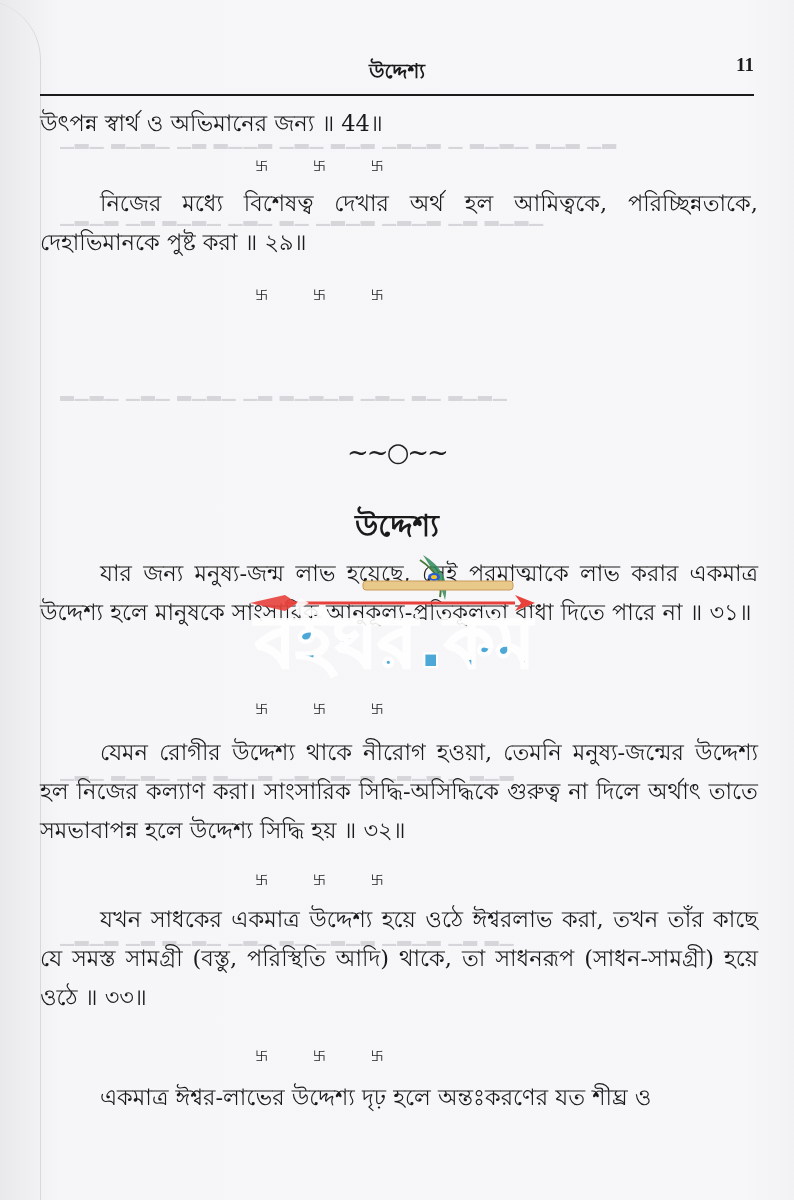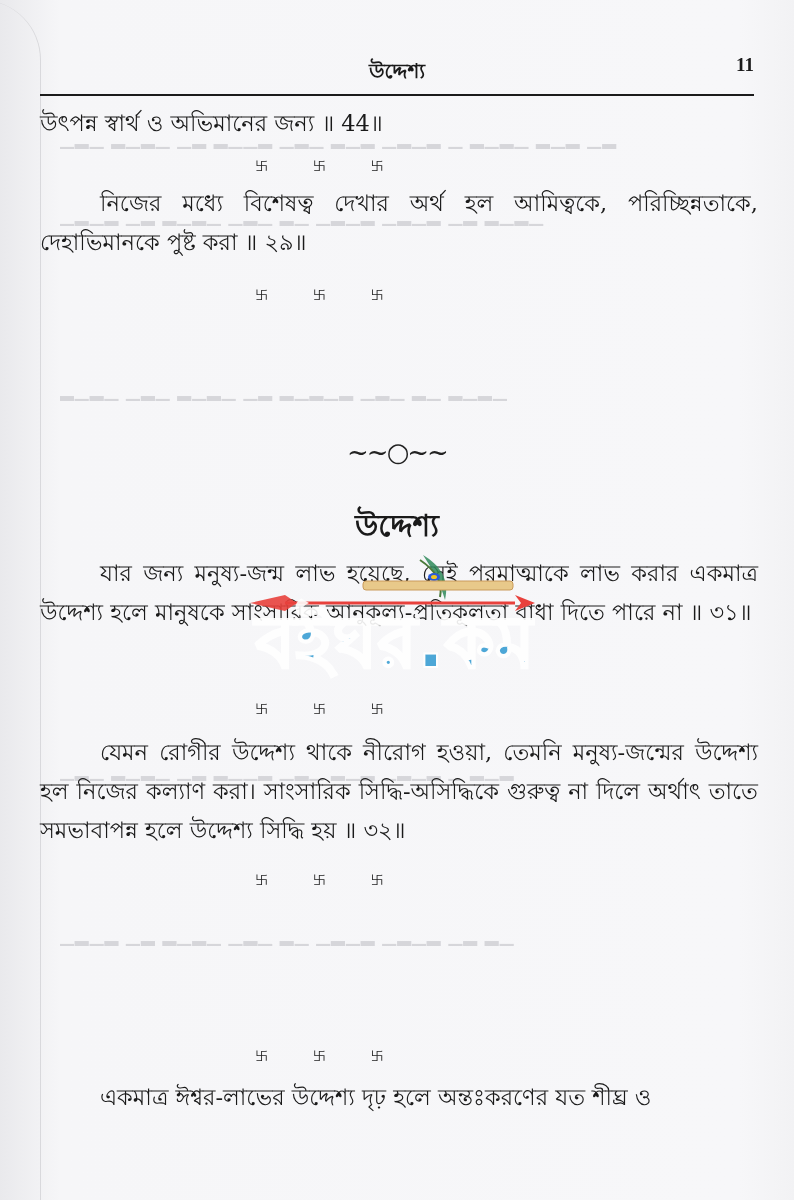--- a/index.html
+++ b/index.html
@@ -98,20 +98,23 @@
   </div>
 
   <div class="ornament" style="top:701px">卐 卐 卐</div>
 
   <div class="text" style="top:733px">
     <p class="para indent">যেমন রোগীর উদ্দেশ্য থাকে নীরোগ হওয়া, তেমনি মনুষ্য-জন্মের উদ্দেশ্য হল নিজের কল্যাণ করা। সাংসারিক সিদ্ধি-অসিদ্ধিকে গুরুত্ব না দিলে অর্থাৎ তাতে সমভাবাপন্ন হলে উদ্দেশ্য সিদ্ধি হয় ॥ ৩২॥</p>
   </div>
 
   <div class="ornament" style="top:872px">卐 卐 卐</div>
 
+  <div class="text" style="top:900px">
+    <p class="para indent">যখন সাধকের একমাত্র উদ্দেশ্য হয়ে ওঠে ঈশ্বরলাভ করা, তখন তাঁর কাছে যে সমস্ত সামগ্রী (বস্তু, পরিস্থিতি আদি) থাকে, তা সাধনরূপ (সাধন-সামগ্রী) হয়ে ওঠে ॥ ৩৩॥</p>
+  </div>
 
   <div class="ornament" style="top:1048px">卐 卐 卐</div>
 
   <div class="text" style="top:1078px">
     <p class="para indent">একমাত্র ঈশ্বর-লাভের উদ্দেশ্য দৃঢ় হলে অন্তঃকরণের যত শীঘ্র ও</p>
   </div>
 
   <svg class="watermark" viewBox="0 0 290 125">
     <g>
       <path d="M178 0 C195 10 205 25 200 45 C196 30 188 15 178 0 Z" fill="#2f8a5a" opacity=".85"></path>

